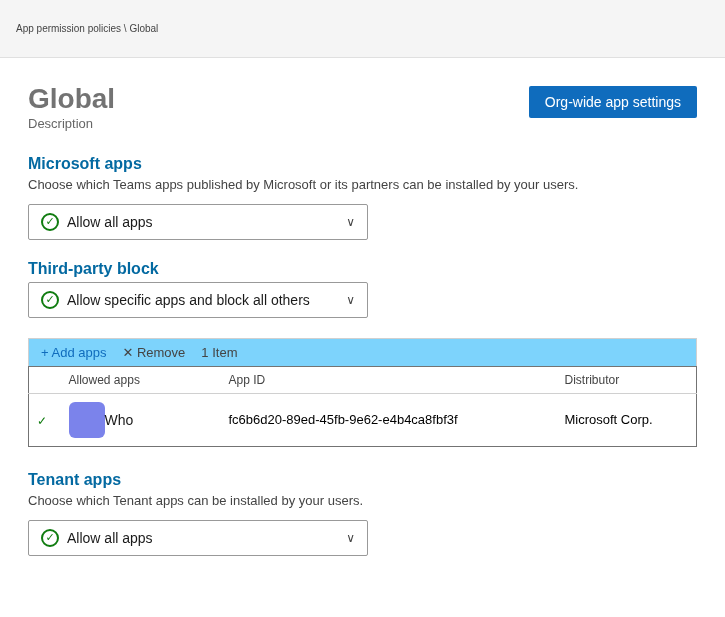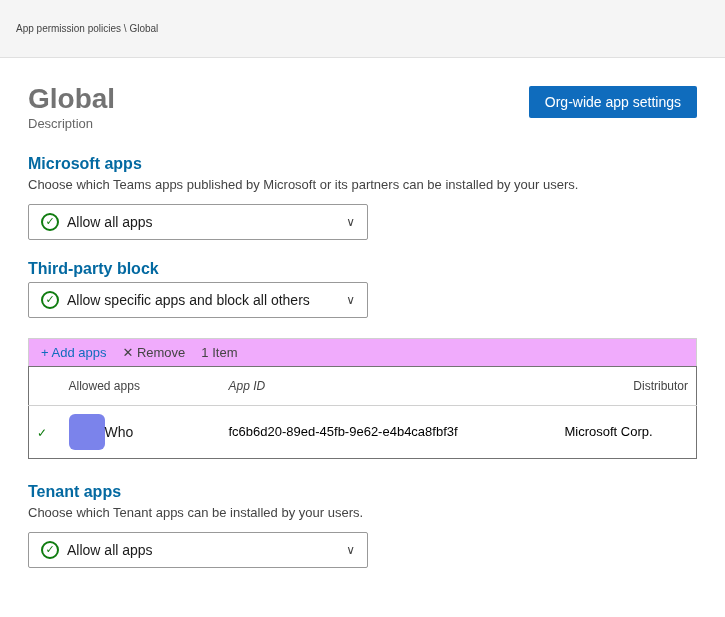--- a/index.html
+++ b/index.html
@@ -117,21 +117,21 @@
     .section {
       margin-bottom: 20px;
     }
 
     
     .apps-toolbar {
       display: flex;
       align-items: center;
       gap: 16px;
       padding: 6px 12px;
-      background: #f0abfc;
+      background: #7dd3fc;
       border: 1px solid #d0d0d0;
       border-bottom: none;
       font-size: 13px;
     }
 
     .add-apps-btn {
       display: flex;
       align-items: center;
       gap: 4px;
       color: #0f6cbd;
@@ -239,22 +239,22 @@
       <div class="apps-toolbar">
         <button class="add-apps-btn">+ Add apps</button>
         <button class="remove-btn">✕ Remove</button>
         <span class="item-count">1 Item</span>
       </div>
       <table class="apps-table">
         <thead>
           <tr>
             <th style="width:32px; padding:6px 8px; text-align:left; font-size:12px; color:#444; font-weight:400; border-bottom:1px solid #d0d0d0;"></th>
             <th style="width:160px; padding:6px 8px; text-align:left; font-size:12px; color:#444; font-weight:400; border-bottom:1px solid #d0d0d0;">Allowed apps</th>
-            <th style="padding:0 8px; text-align:left; font-size:12px; color:#444; font-weight:400; border-bottom:1px solid #d0d0d0;font-style:italic;">App ID</th>
-            <th style="width:140px; padding:12px 8px; text-align:right; font-size:12px; color:#444; font-weight:400; border-bottom:1px solid #d0d0d0;">Distributor</th>
+            <th style="padding:0 8px; text-align:left; font-size:12px; color:#444; font-weight:400; border-bottom:1px solid #d0d0d0;">App ID</th>
+            <th style="width:140px; padding:6px 8px; text-align:left; font-size:12px; color:#444; font-weight:400; border-bottom:1px solid #d0d0d0;">Distributor</th>
           </tr>
         </thead>
         <tbody>
           <tr>
             <td style="padding:8px 8px; vertical-align:middle;">
               <span class="check-mark">✓</span>
             </td>
             <td style="padding:8px 8px; vertical-align:middle;">
               <div class="app-name-cell">
                 <div class="app-icon-box"></div>

